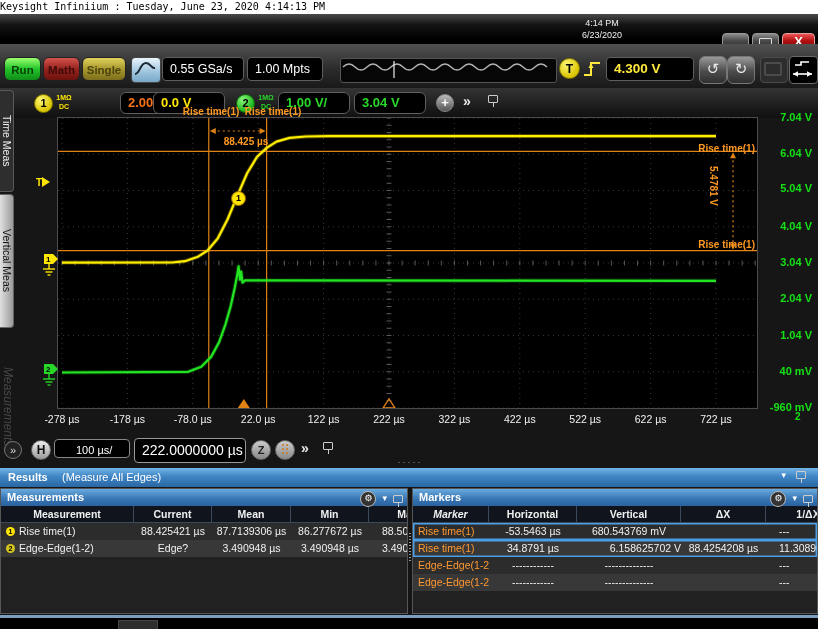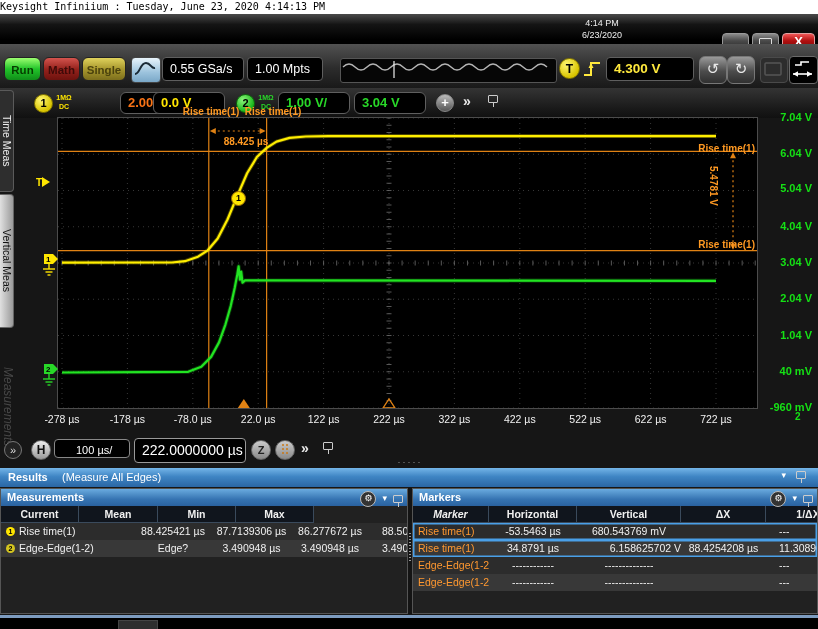--- a/index.html
+++ b/index.html
@@ -446,20 +446,21 @@
   <div class="phead">
     <span>Measurements</span>
     <span class="picons">
       <span class="gear">⚙</span>
       <span class="drop">▾</span>
       <span class="pin"></span>
     </span>
   </div>
   <div id="meas-table">
       <div class="trow thead">
+        <div class="cell" style="width: 133px;">Measurement</div>
         <div class="cell" style="width: 78px;">Current</div>
         <div class="cell" style="width: 79px;">Mean</div>
         <div class="cell" style="width: 78px;">Min</div>
         <div class="cell" style="width: 78px;">Max</div>
       </div>
       <div class="trow r-odd">
         <div class="cell c-name" style="width: 133px;"><span class="rowbadge" style="background: rgb(255, 230, 0);">1</span><span>Rise time(1)</span></div>
         <div class="cell c-num" style="width: 78px;">88.425421 µs</div>
         <div class="cell c-num" style="width: 79px;">87.7139306 µs</div>
         <div class="cell c-num" style="width: 78px;">86.277672 µs</div>

